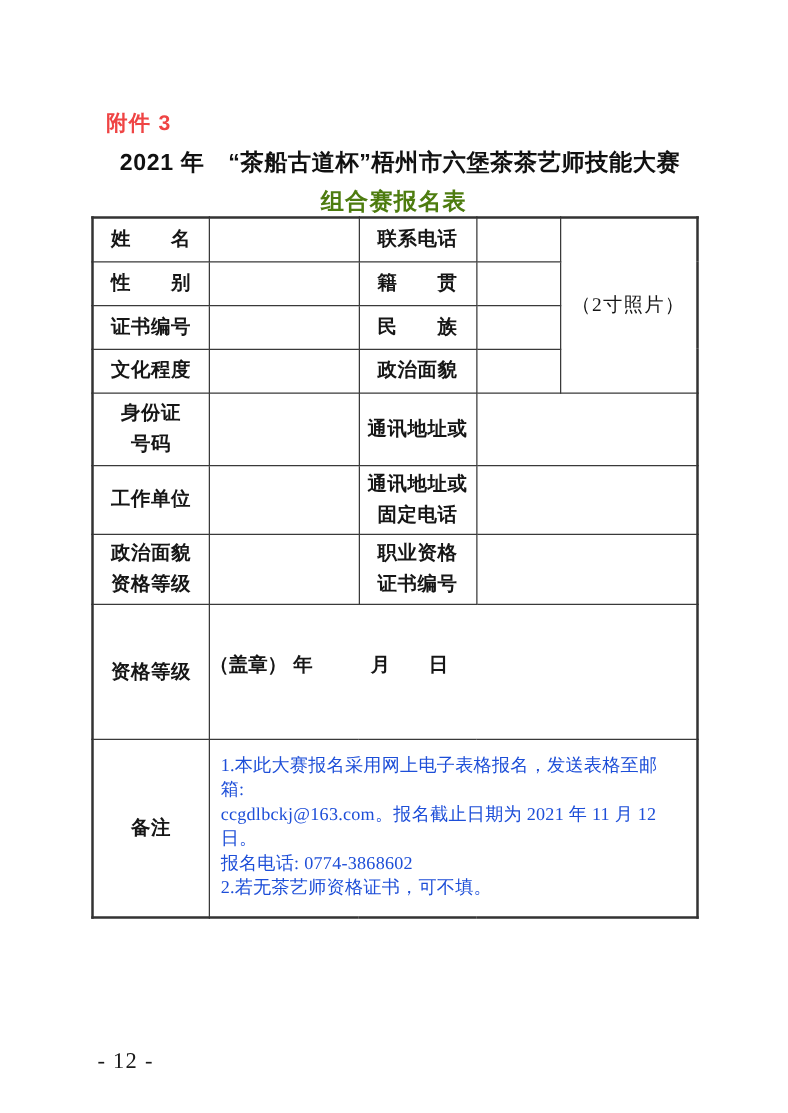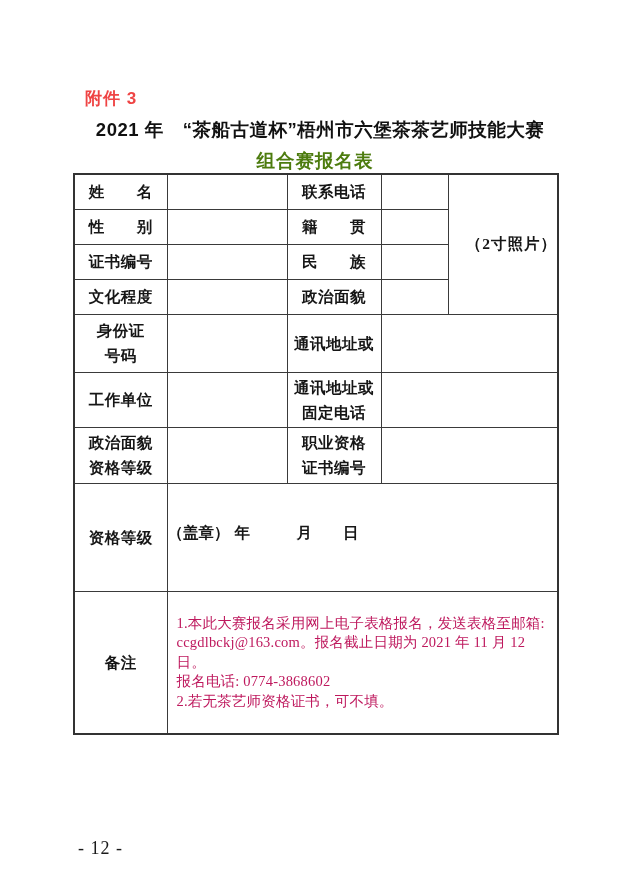--- a/index.html
+++ b/index.html
@@ -32,34 +32,34 @@
   table.form td{
     border:1.5px solid #3a3a3a;
     padding:0;vertical-align:middle;
     font-size:15.5px;color:#161616;
   }
   td.lbl{
     text-align:center;font-weight:600;
     white-space:pre-line;line-height:25px;letter-spacing:.5px;
   }
   td.photo{
-    text-align:right;font-size:14.5px;font-weight:700;letter-spacing:1px;
+    text-align:center;font-size:14.5px;font-weight:400;letter-spacing:1px;
   }
   td.opinion-cell{vertical-align:bottom;}
   .opinion-content{
     display:flex;flex-direction:row;align-items:flex-end;
     padding:0 76px 8px 0;gap:5px;
     font-size:15.5px;font-weight:600;line-height:20px;
   }
   td.notes-cell{vertical-align:middle;}
   .notes-text{
-    padding-left:9px;padding-right:0;
+    padding-left:9px;padding-right:20px;
     white-space:pre-line;
     font-size:14.5px;line-height:19.5px;font-weight:500;
-    letter-spacing:.2px;color:#be185d;
+    letter-spacing:.2px;color:#1d4ed8;
   }
   .page-number{
     position:absolute;left:78px;top:838px;
     font-size:18px;letter-spacing:1px;color:#1a1a1a;
   }
 </style>
 </head>
 <body>
 
 <div class="attachment">附件 3</div>

